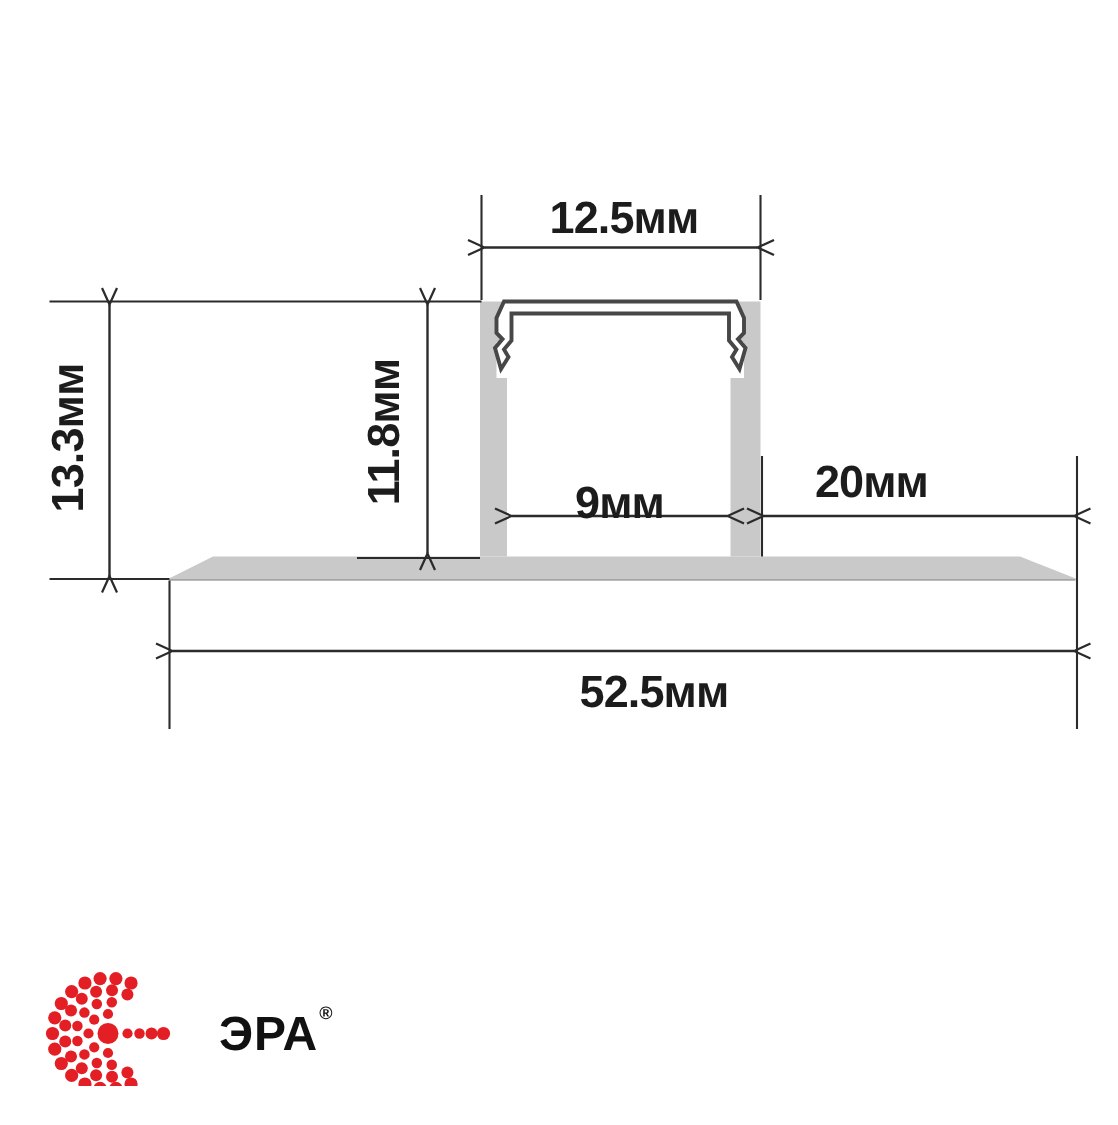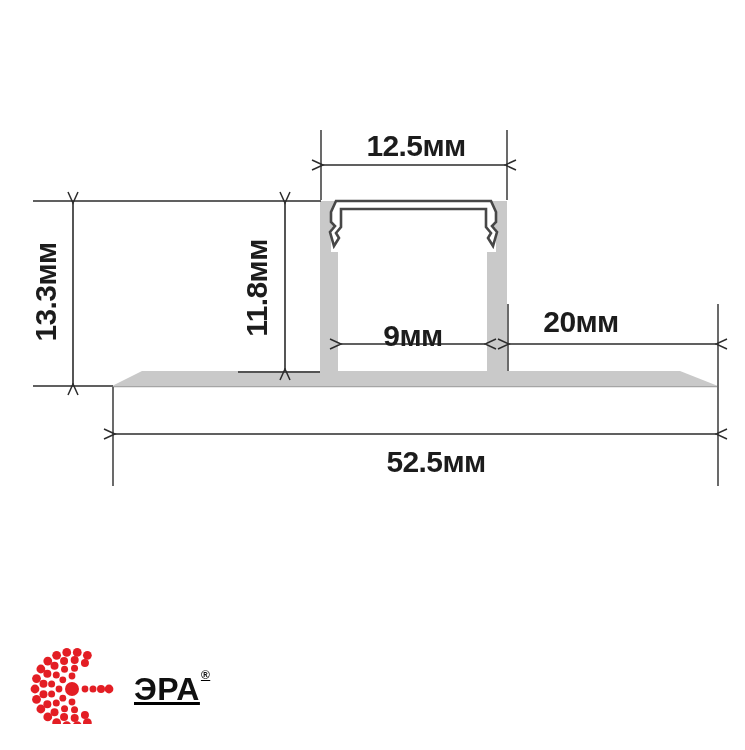--- a/index.html
+++ b/index.html
@@ -10,21 +10,21 @@
     position:absolute;
     transform:translate(-50%,-50%);
     font-weight:700;
     font-size:30px;
     letter-spacing:-0.6px;
     color:#1c1c1c;
     white-space:nowrap;
     line-height:1;
   }
   .dim-label.vertical{transform:translate(-50%,-50%) rotate(-90deg);}
-  .logo{position:absolute;left:26px;top:643px;display:flex;align-items:center;gap:16px;text-decoration:underline;}
+  .logo{position:absolute;left:26px;top:643px;display:flex;align-items:center;gap:28px;}
   .logo-text{font-size:32px;font-weight:800;color:#111;letter-spacing:0.5px;line-height:1;display:flex;align-items:flex-start;}
   .logo-text sup{font-size:12px;font-weight:700;margin-top:-4px;margin-left:1px;}
 </style>
 </head>
 <body>
 
 <div class="stage">
 
   <svg class="drawing" width="745" height="750" viewBox="0 0 745 750">
     <defs>

